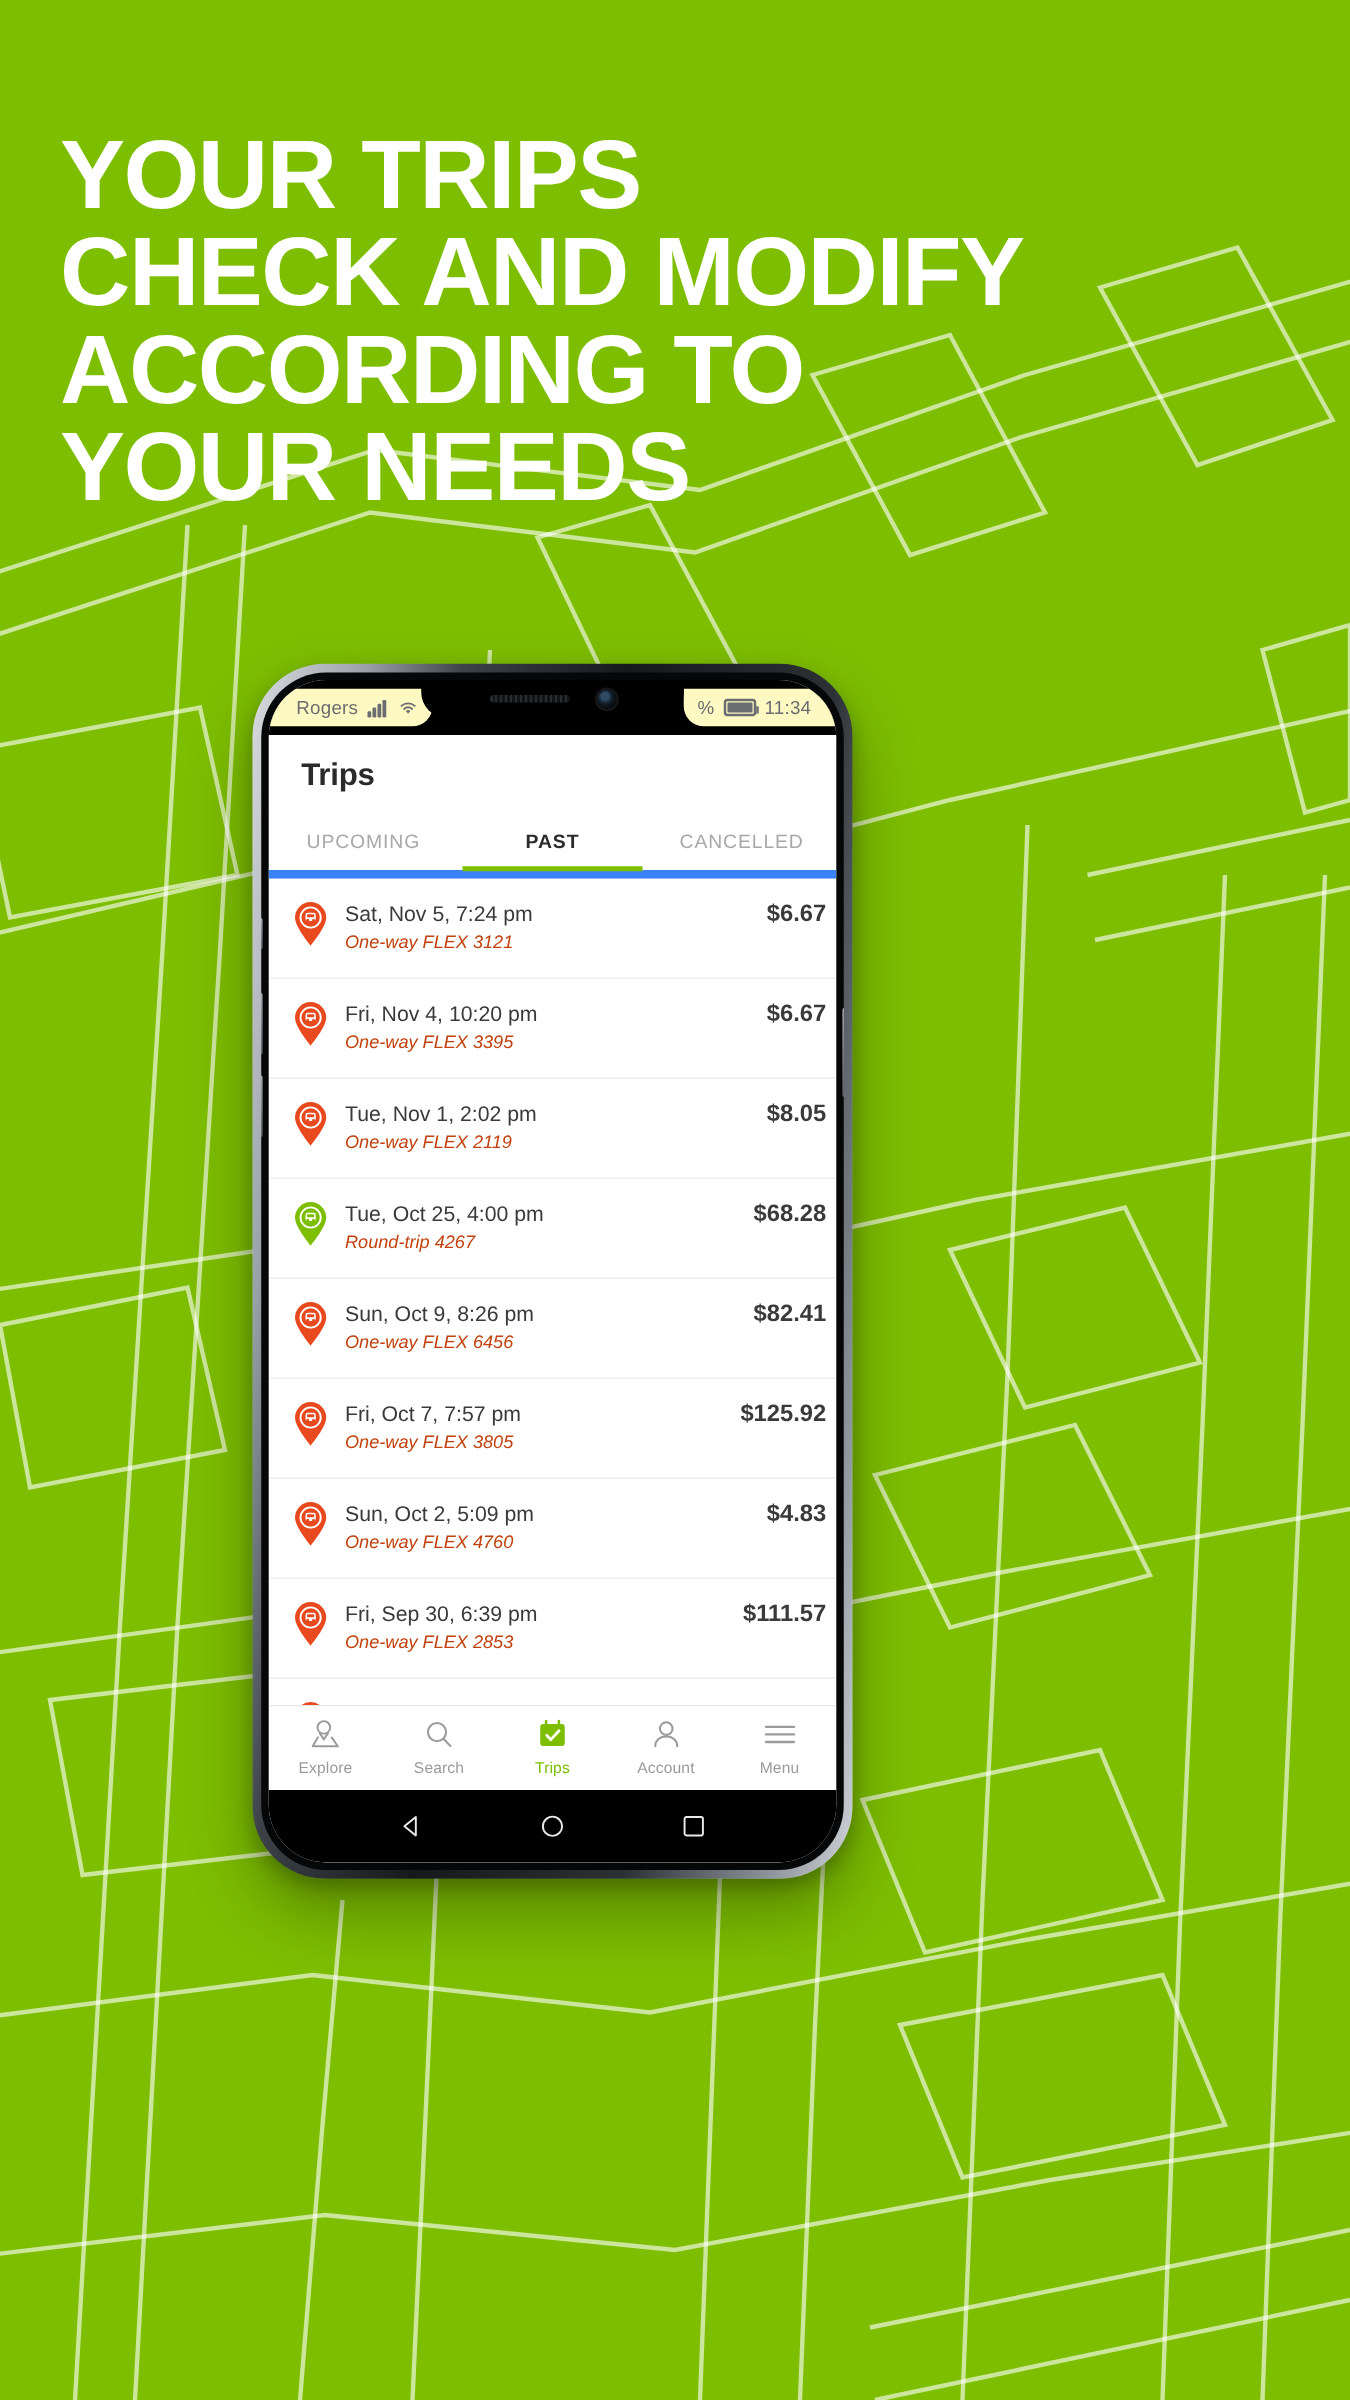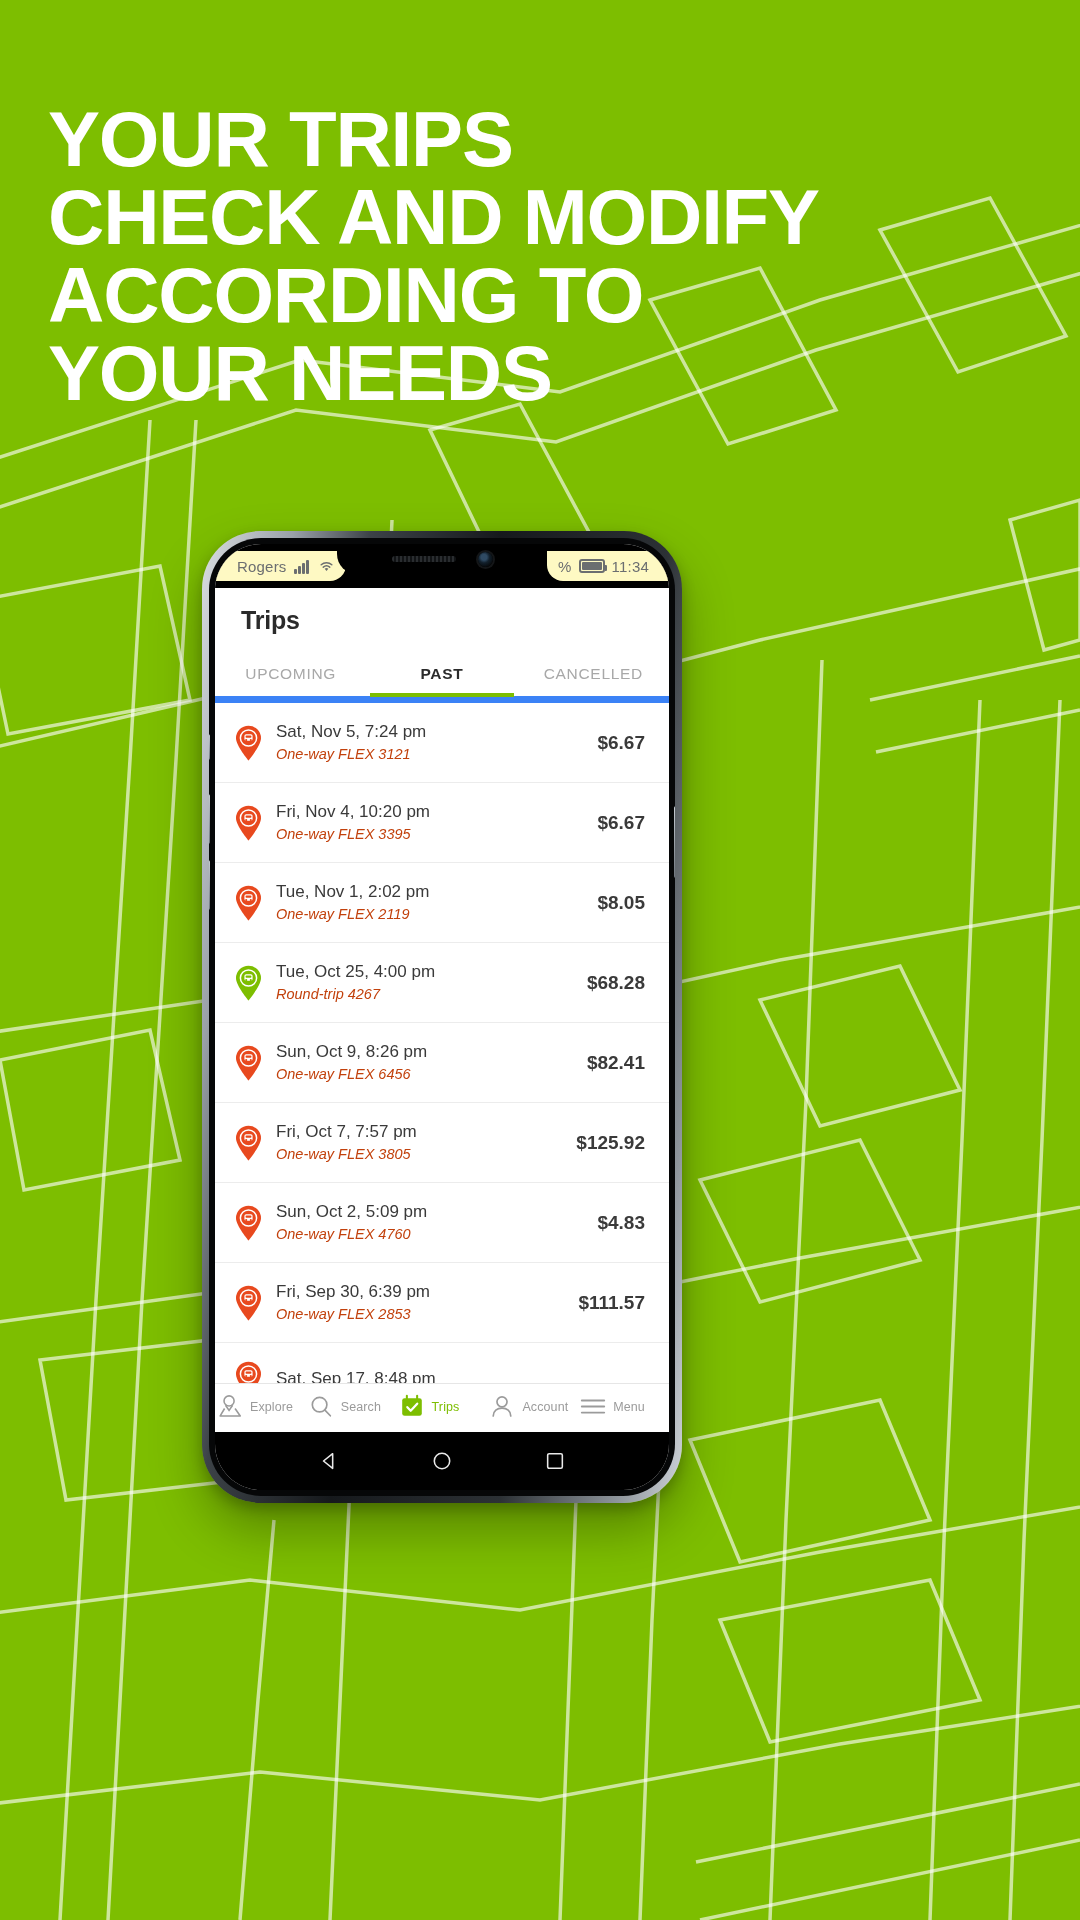--- a/index.html
+++ b/index.html
@@ -213,22 +213,22 @@
   }
 
   
   #trip-list {
     flex: 1 1 auto;
     overflow: hidden;
     background: #ffffff;
   }
   .trip-row {
     display: flex;
-    align-items: center;
-    padding: 18px 24px 18px 20px;
+    align-items: flex-start;
+    padding: 18px 8px 18px 20px;
     border-bottom: 1px solid #ececec;
     gap: 14px;
   }
   .pin {
     flex: 0 0 auto;
     width: 27px;
     height: 36px;
     position: relative;
   }
   .trip-text { flex: 1 1 auto; min-width: 0; }
@@ -258,20 +258,21 @@
   #bottom-nav {
     flex: 0 0 auto;
     display: flex;
     background: #ffffff;
     border-top: 1px solid #e6e6e6;
     padding: 9px 0 11px 0;
   }
   .nav-item {
     flex: 1;
     display: flex;
+    flex-direction: column;
     align-items: center;
     gap: 5px;
   }
   .nav-icon { width: 30px; height: 28px; display: block; }
   .nav-label {
     font-size: 12.5px;
     color: #9b9b9b;
     letter-spacing: 0.1px;
   }
   .nav-item.active .nav-label { color: #7DBE00; }

